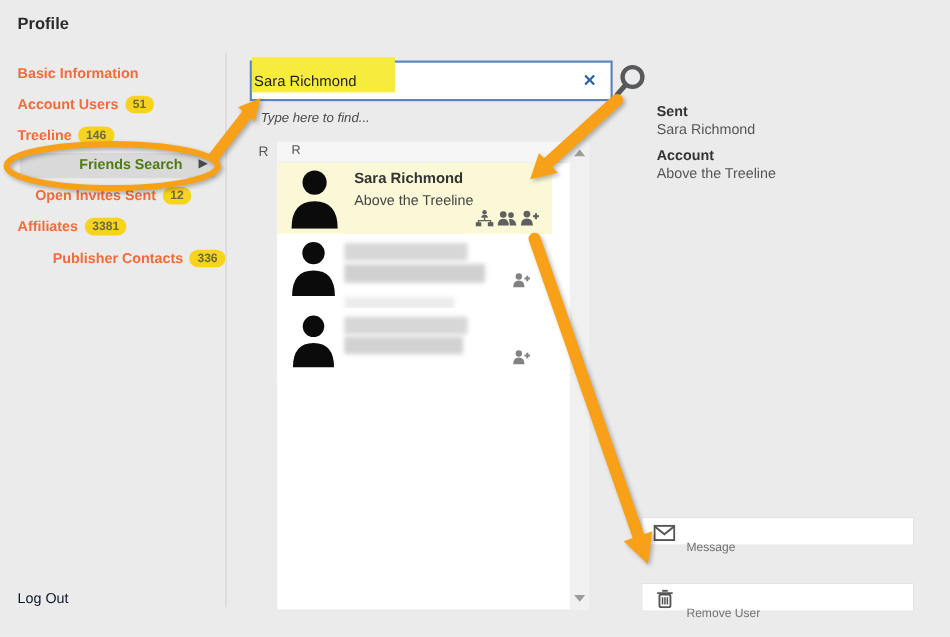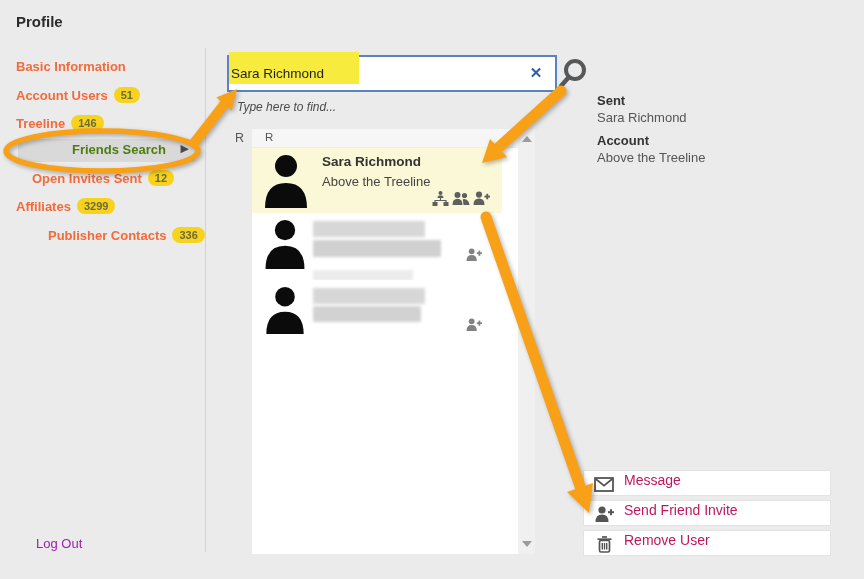--- a/index.html
+++ b/index.html
@@ -14,21 +14,21 @@
   .pos-2 { left:16px; top:115px; }
   .pos-4 { left:32px; top:170px; }
   .pos-5 { left:16px; top:198px; }
   .pos-6 { left:16px; top:227px;margin-left:32px; }
   .badge { display:inline-block; background:#f7d31e; color:#6b6b3a; font-size:11px; font-weight:700;
            padding:2px 7px; border-radius:9px; margin-left:6px; vertical-align:1px; }
   .nav-selected { position:absolute; left:18px; top:139px; width:178px; height:23px;
                   background:#d9d9d9; border-radius:3px; cursor:pointer; }
   .nav-selected-label { position:absolute; left:14px; top:3px; font-size:13px; font-weight:700; color:#4d7c0f;margin-left:40px; }
   .submenu-arrow { position:absolute; right:7px; top:3px; font-size:11px; color:#4a4a4a; }
-  .logout { position:absolute; left:16px; top:536px; font-size:13px; color:#a21caf; text-decoration:none; cursor:pointer;margin-left:20px; }
+  .logout { position:absolute; left:16px; top:536px; font-size:13px; color:#0f172a; text-decoration:none; cursor:pointer; }
   .v-divider { position:absolute; left:205px; top:48px; width:1px; height:504px; background:#d3d3d3; }
 
   
   .search-bg { position:absolute; left:227px; top:55px; width:330px; height:37px; background:#fff;
                border:2px solid #5b83c0; z-index:1; }
   .search-highlight { position:absolute; left:229px; top:52px; width:130px; height:32px; background:#f7ec3e; z-index:2; }
   .search-input { position:absolute; left:231px; top:58px; width:288px; height:31px; border:none; background:transparent;
                   font-family:"Liberation Sans", sans-serif; font-size:13.5px; color:#1f1f1f; z-index:3; outline:none; }
   .search-clear { position:absolute; left:525px; top:62px; width:22px; height:22px; border:none; background:transparent;
                   color:#3060a8; font-size:15px; font-weight:700; cursor:pointer; z-index:4; }
@@ -65,21 +65,21 @@
   
   .detail-label { position:absolute; left:597px; font-size:13px; font-weight:700; color:#333; }
   .detail-value { position:absolute; left:597px; font-size:13px; color:#555; }
   .d-name-l { top:93px; } .d-name-v { top:110px; } .d-acct-l { top:133px; } .d-acct-v { top:150px; }
 
   
   .action-btn { position:absolute; left:583px; width:248px; height:26px; background:#fff;
                 border:1px solid #e3e3e3; cursor:pointer; }
   .act-0 { top:470px; } .act-1 { top:500px; } .act-2 { top:530px; }
   .action-icon { position:absolute; left:9px; top:4px; width:22px; height:18px; display:flex; align-items:center; justify-content:center; }
-  .action-label { position:absolute; left:40px; top:1px; font-size:14px; color:#be185d; white-space:nowrap; }
+  .action-label { position:absolute; left:40px; top:21px; font-size:11px; color:#737373; white-space:nowrap; }
 
   
   .annotations { position:absolute; left:0; top:0; z-index:50; pointer-events:none;
                  filter:drop-shadow(2px 2px 2px rgba(0,0,0,0.28)); }
 </style>
 </head>
 <body>
 
 <div class="screen">
 
@@ -87,21 +87,21 @@
 
   <nav>
     <a class="nav-link pos-0">Basic Information</a>
     <a class="nav-link pos-1"><span>Account Users</span><span class="badge">51</span></a>
     <a class="nav-link pos-2"><span>Treeline</span><span class="badge">146</span></a>
     <div class="nav-selected">
       <span class="nav-selected-label">Friends Search</span>
       <span class="submenu-arrow">▶</span>
     </div>
     <a class="nav-link pos-4"><span>Open Invites Sent</span><span class="badge">12</span></a>
-    <a class="nav-link pos-5"><span>Affiliates</span><span class="badge">3299</span></a>
+    <a class="nav-link pos-5"><span>Affiliates</span><span class="badge">3381</span></a>
     <a class="nav-link pos-6"><span>Publisher Contacts</span><span class="badge">336</span></a>
     <a class="logout">Log Out</a>
   </nav>
 
   <div class="v-divider"></div>
 
   <div class="search-bg"></div>
   <div class="search-highlight"></div>
   <input class="search-input" type="text" value="Sara Richmond" style="">
   <button class="search-clear">✕</button>
@@ -191,31 +191,20 @@
 
   <div class="action-btn act-0">
     <span class="action-icon">
       <svg width="20" height="15" viewBox="0 0 20 15">
         <rect x="1" y="1" width="18" height="13" fill="none" stroke="#555" stroke-width="1.8"></rect>
         <path d="M1.5,1.8 L10,8.6 L18.5,1.8" fill="none" stroke="#555" stroke-width="1.8"></path>
       </svg>
     </span>
     <span class="action-label">Message</span>
   </div>
-  <div class="action-btn act-1">
-    <span class="action-icon">
-      <svg width="19" height="17" viewBox="0 0 19 17">
-        <circle cx="7" cy="4" r="3.6" fill="#555"></circle>
-        <path d="M0.5,16 Q0.5,8.6 7,8.6 Q13.5,8.6 13.5,16 Z" fill="#555"></path>
-        <rect x="13" y="5.2" width="6" height="2" fill="#555"></rect>
-        <rect x="15" y="3.2" width="2" height="6" fill="#555"></rect>
-      </svg>
-    </span>
-    <span class="action-label">Send Friend Invite</span>
-  </div>
   <div class="action-btn act-2">
     <span class="action-icon">
       <svg width="15" height="17" viewBox="0 0 15 17">
         <rect x="2.5" y="4.5" width="10" height="11.5" rx="1.5" fill="none" stroke="#555" stroke-width="1.7"></rect>
         <line x1="0.5" y1="3.2" x2="14.5" y2="3.2" stroke="#555" stroke-width="1.7"></line>
         <line x1="5" y1="1" x2="10" y2="1" stroke="#555" stroke-width="1.7"></line>
         <line x1="5.3" y1="7" x2="5.3" y2="13.5" stroke="#555" stroke-width="1.4"></line>
         <line x1="7.5" y1="7" x2="7.5" y2="13.5" stroke="#555" stroke-width="1.4"></line>
         <line x1="9.7" y1="7" x2="9.7" y2="13.5" stroke="#555" stroke-width="1.4"></line>
       </svg>

